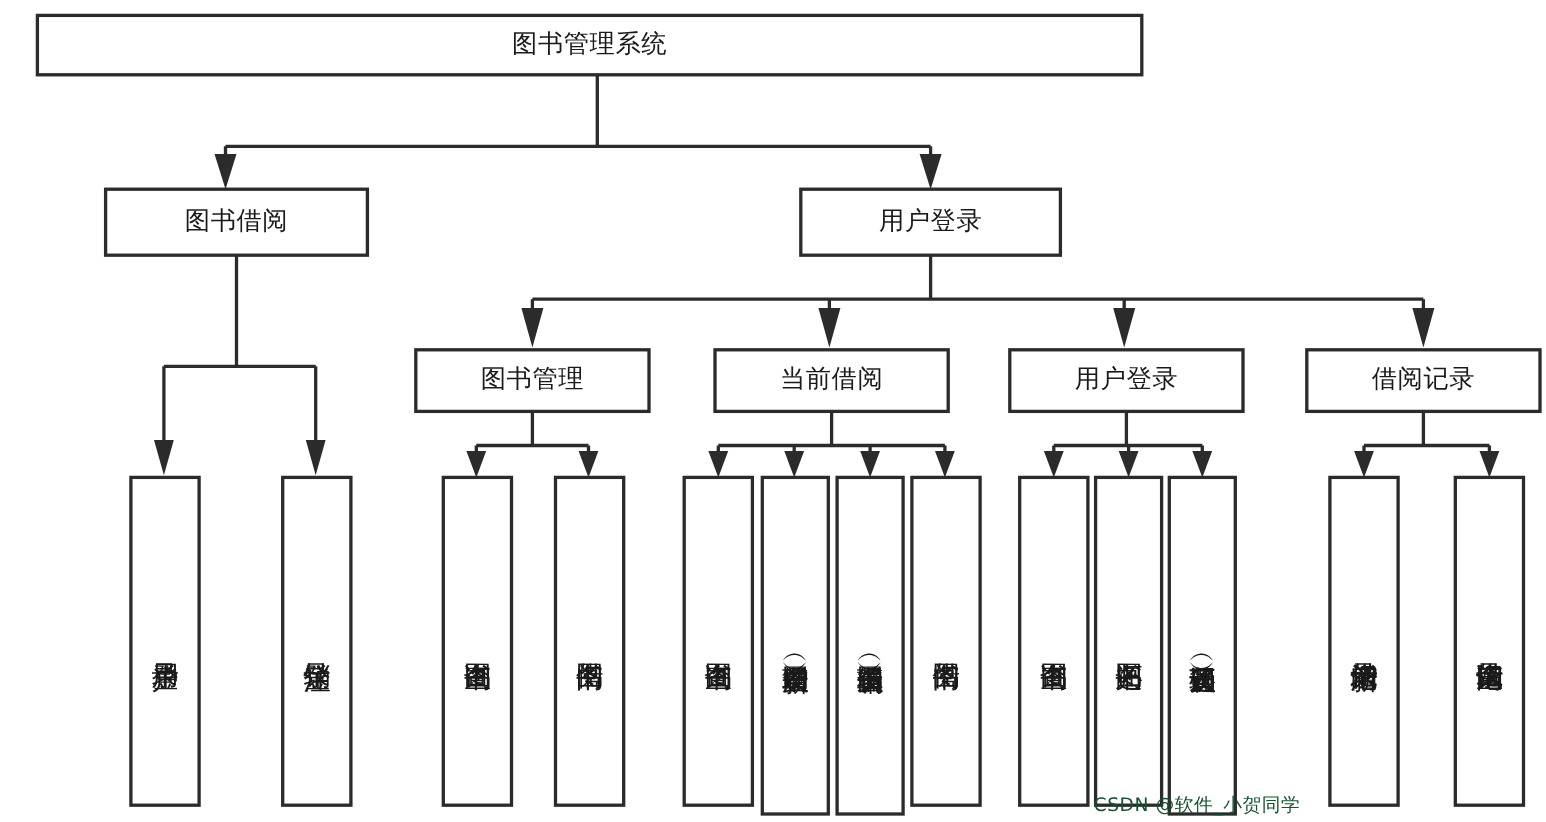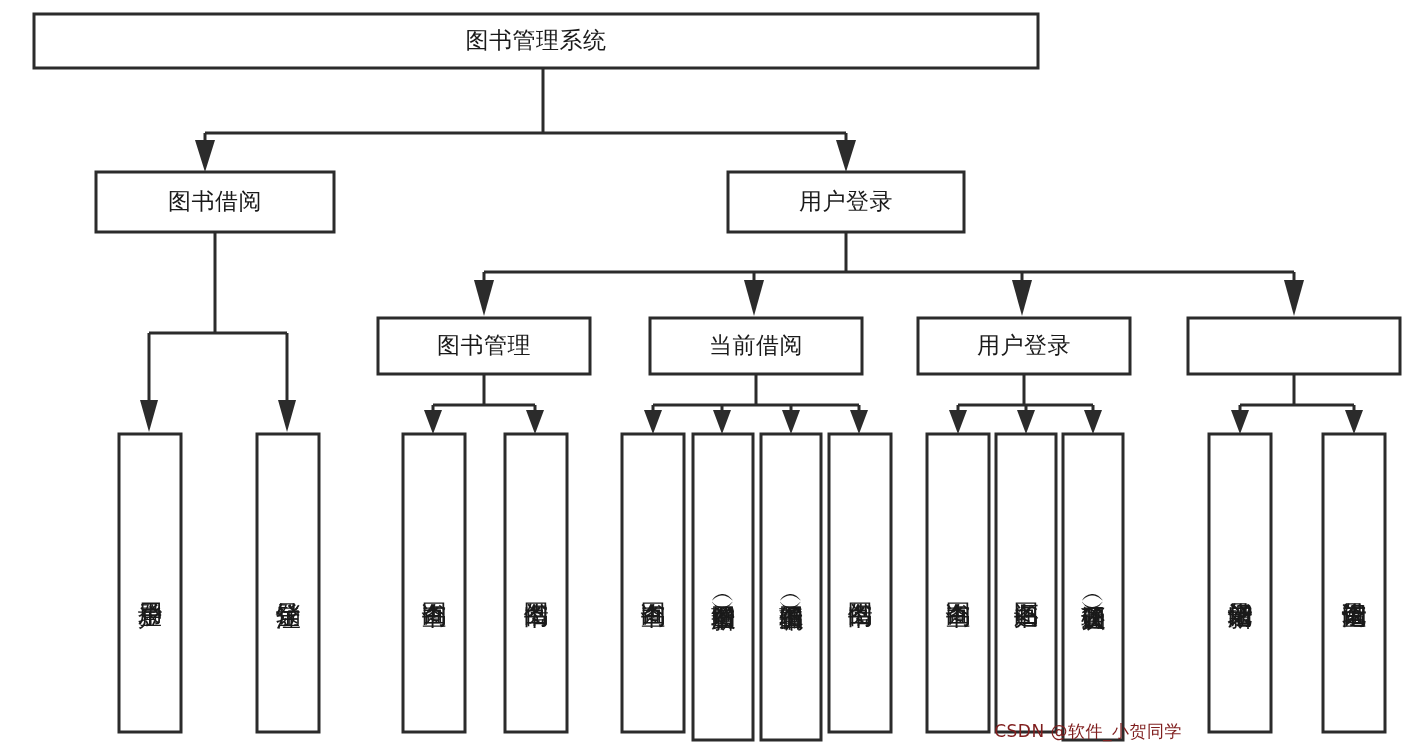--- a/index.html
+++ b/index.html
@@ -66,21 +66,21 @@
     writing-mode: vertical-rl;
     text-orientation: upright;
     white-space: nowrap;
     pointer-events: none;
   }
   .watermark {
     position: absolute;
     right: 8px;
     bottom: 4px;
     font-size: 17px;
-    color: #7f1d1d;
+    color: #14532d;
     letter-spacing: 0.5px;
     white-space: nowrap;
     pointer-events: none;
   }
 </style>
 </head>
 <body>
 
 <div id="diagram-root">
 
@@ -182,20 +182,21 @@
   <div class="node-label-h" style="left:80px; top:172px; width:238px; height:60px;">图书借阅</div>
 
   <div class="node-label-h" style="left:712px; top:172px; width:236px; height:60px;">用户登录</div>
 
   <div class="node-label-h" style="left:362px; top:318px; width:212px; height:56px;">图书管理</div>
 
   <div class="node-label-h" style="left:634px; top:318px; width:212px; height:56px;">当前借阅</div>
 
   <div class="node-label-h" style="left:902px; top:318px; width:212px; height:56px;">用户登录</div>
 
+  <div class="node-label-h" style="left:1172px; top:318px; width:212px; height:56px;">借阅记录</div>
 
   <div class="node-label-v" style="left:103px; top:434px; width:62px; height:298px;">用户登录</div>
   <div class="node-label-v" style="left:241px; top:434px; width:62px; height:298px;">注销登录</div>
 
   <div class="node-label-v" style="left:387px; top:434px; width:62px; height:298px;">查询图书</div>
   <div class="node-label-v" style="left:489px; top:434px; width:62px; height:298px;">借阅图书</div>
 
   <div class="node-label-v" style="left:606px; top:434px; width:62px; height:298px;">查询图书</div>
   <div class="node-label-v" style="left:677px; top:436px; width:60px; height:302px; font-size:24px;">新增图书（管理员）</div>
   <div class="node-label-v" style="left:745px; top:436px; width:60px; height:302px; font-size:24px;">编辑图书（管理员）</div>

